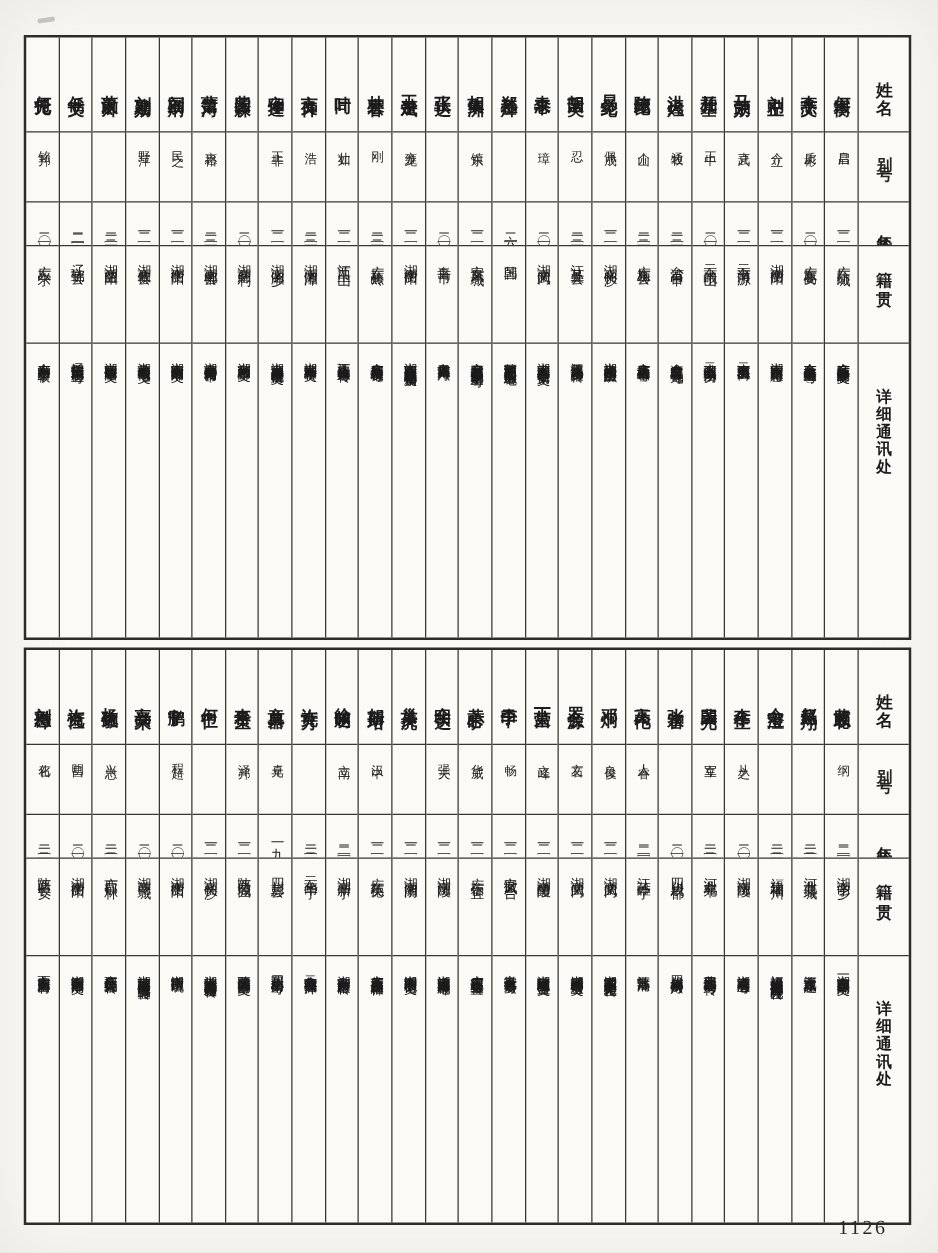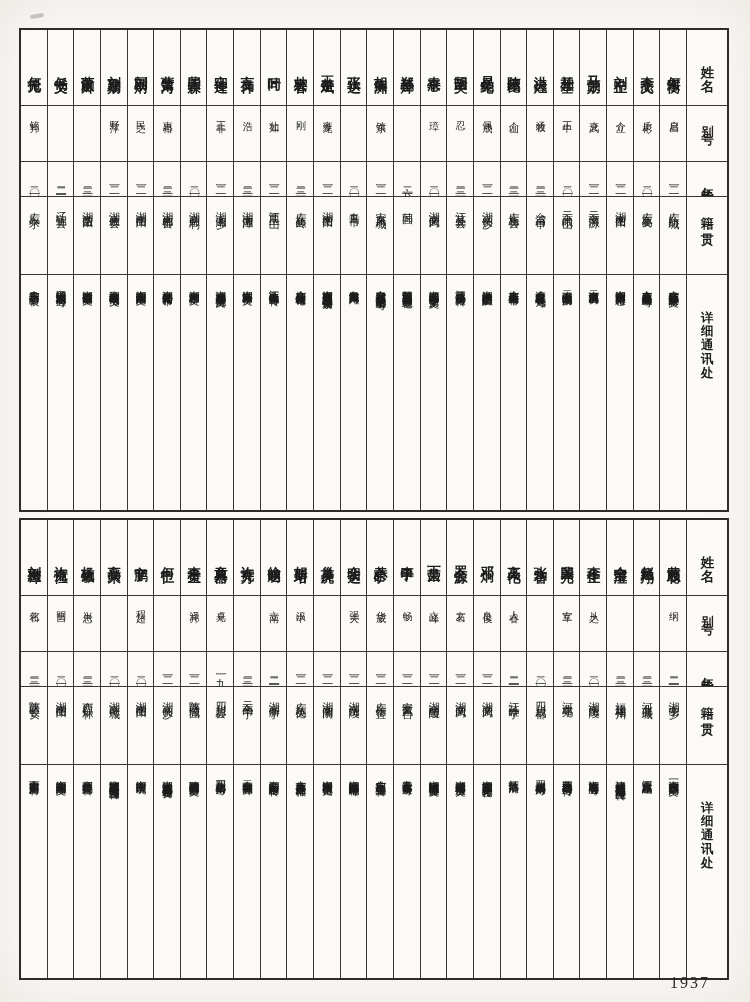--- a/index.html
+++ b/index.html
@@ -972,14 +972,14 @@
         </div>
         <div class="cell c-origin">
           <span class="vtext">陕西长安</span>
         </div>
         <div class="cell c-address">
           <span class="vtext">西安市南郊王曲留村</span>
         </div>
       </div>
     </div>
 
-  <div class="page-number">1937</div>
+  <div class="page-number">1126</div>
 </div>
 
 </body></html>

